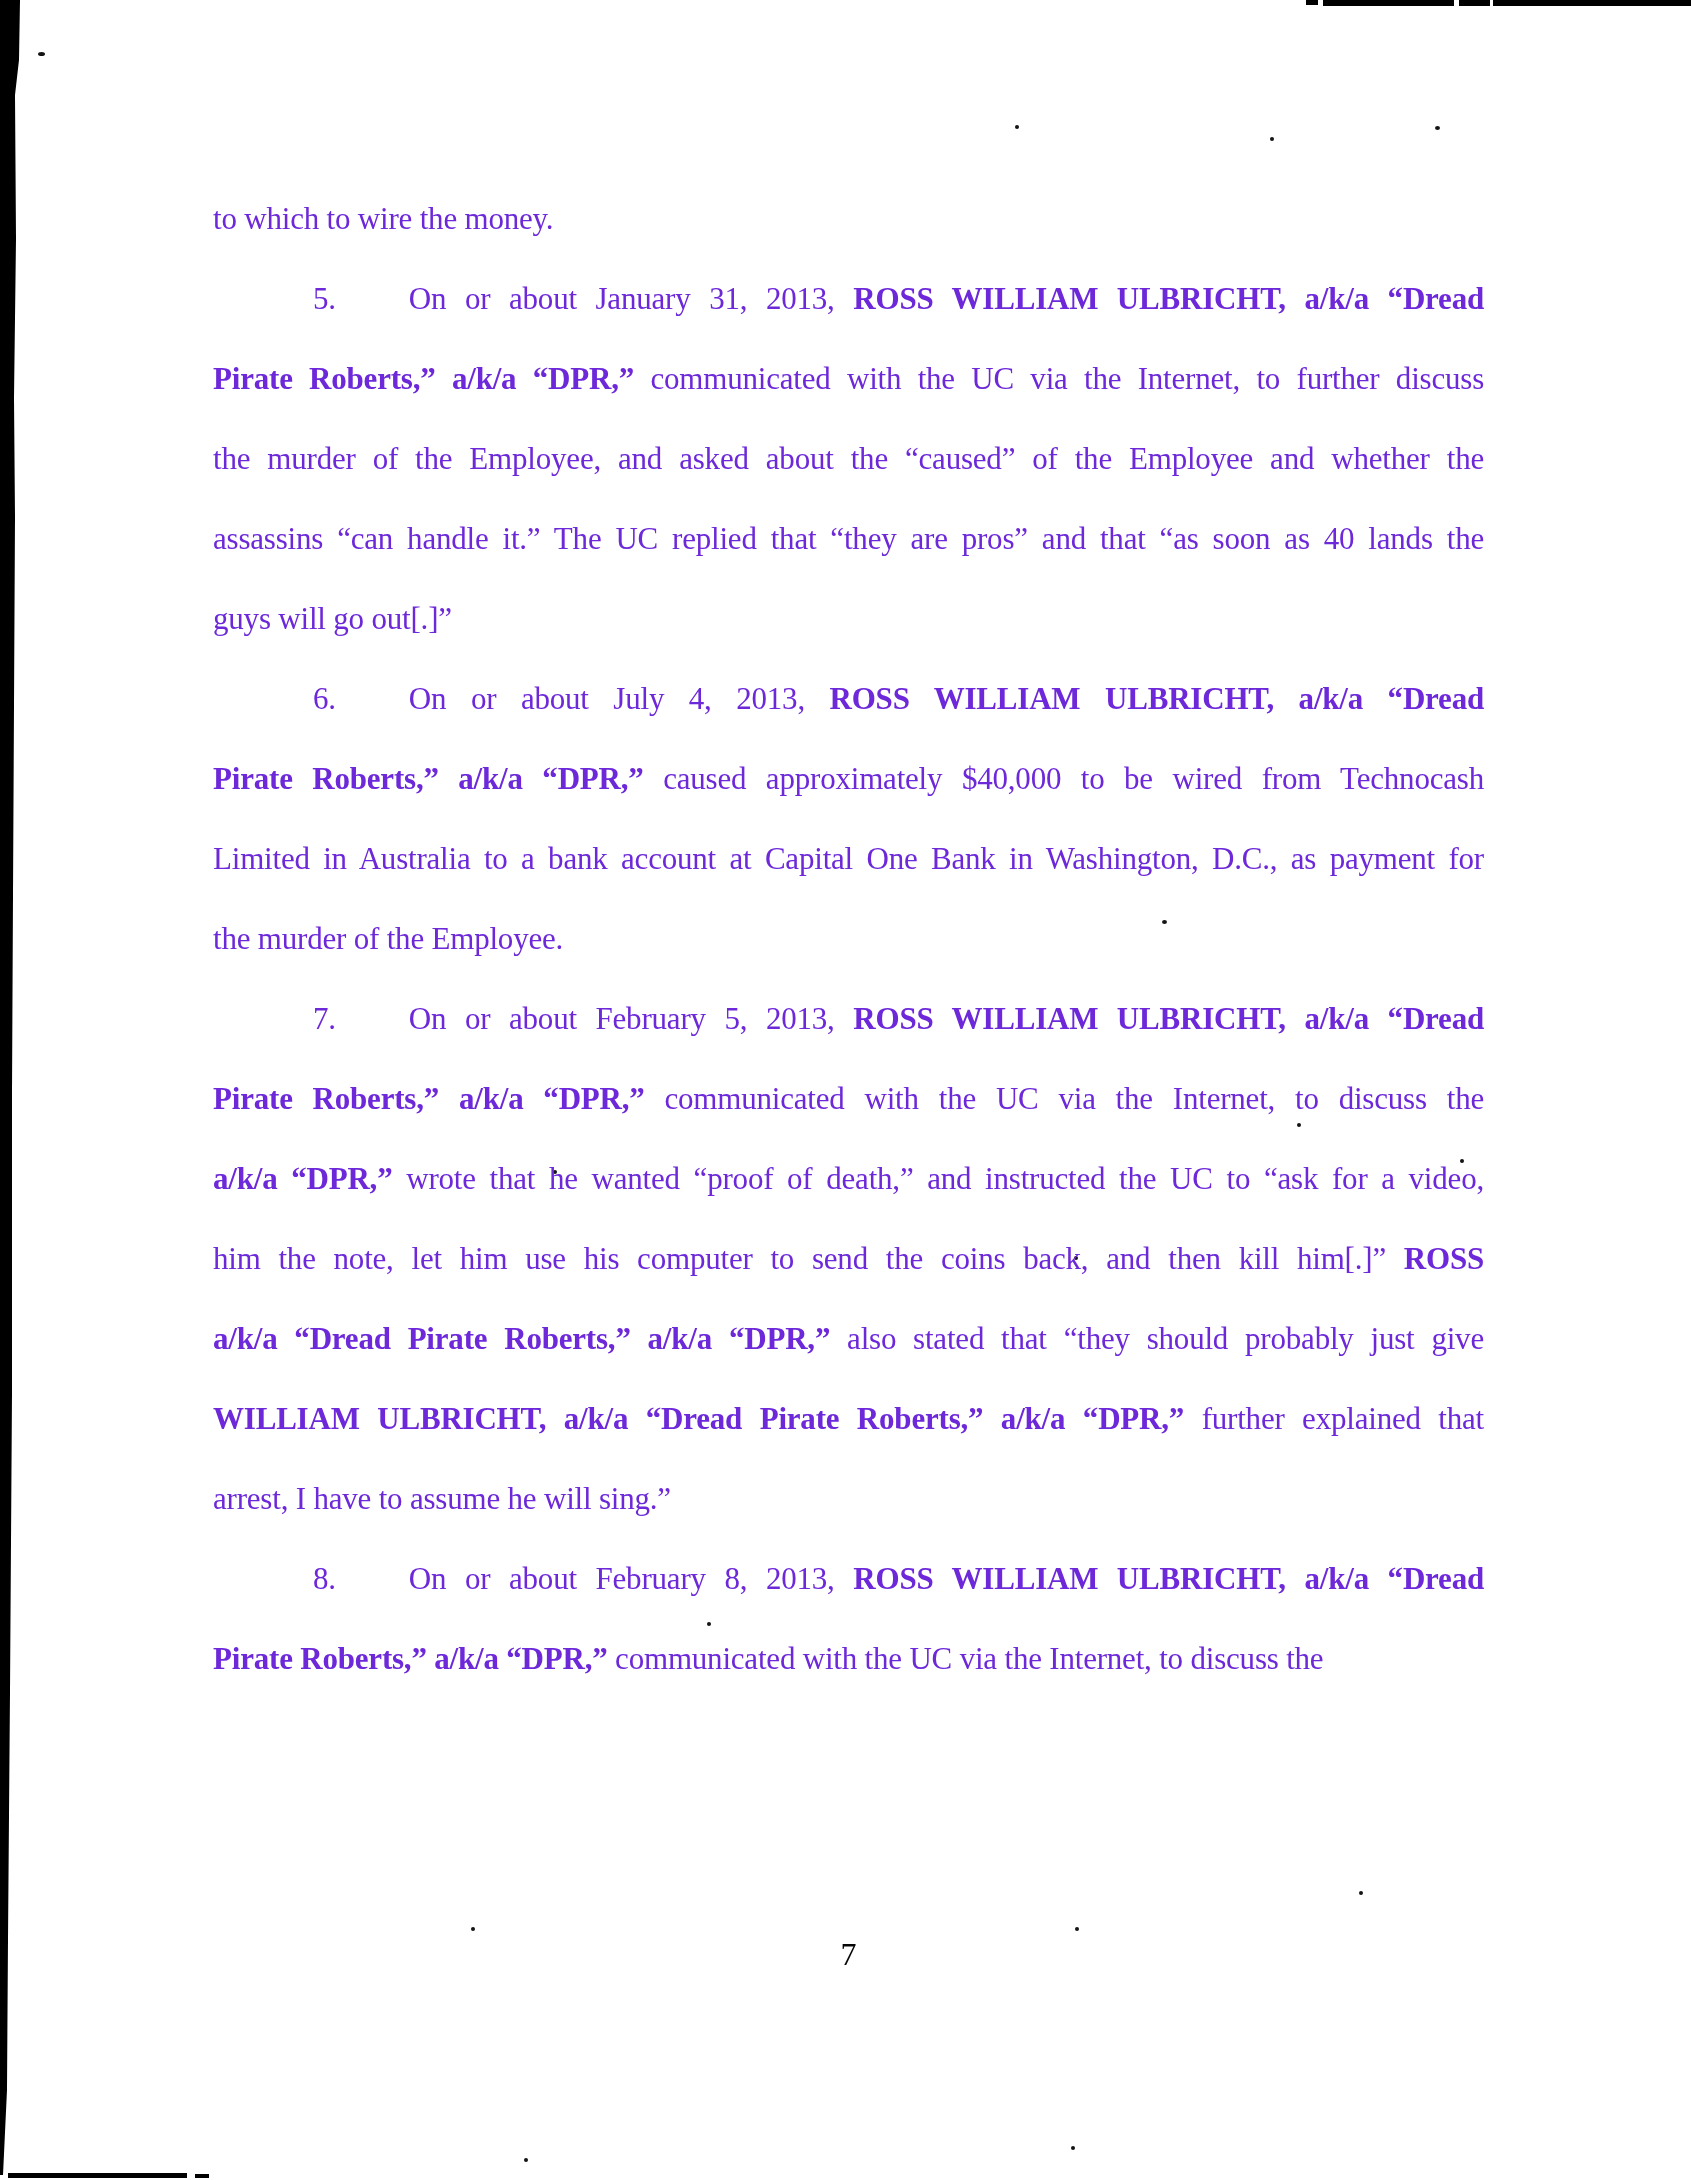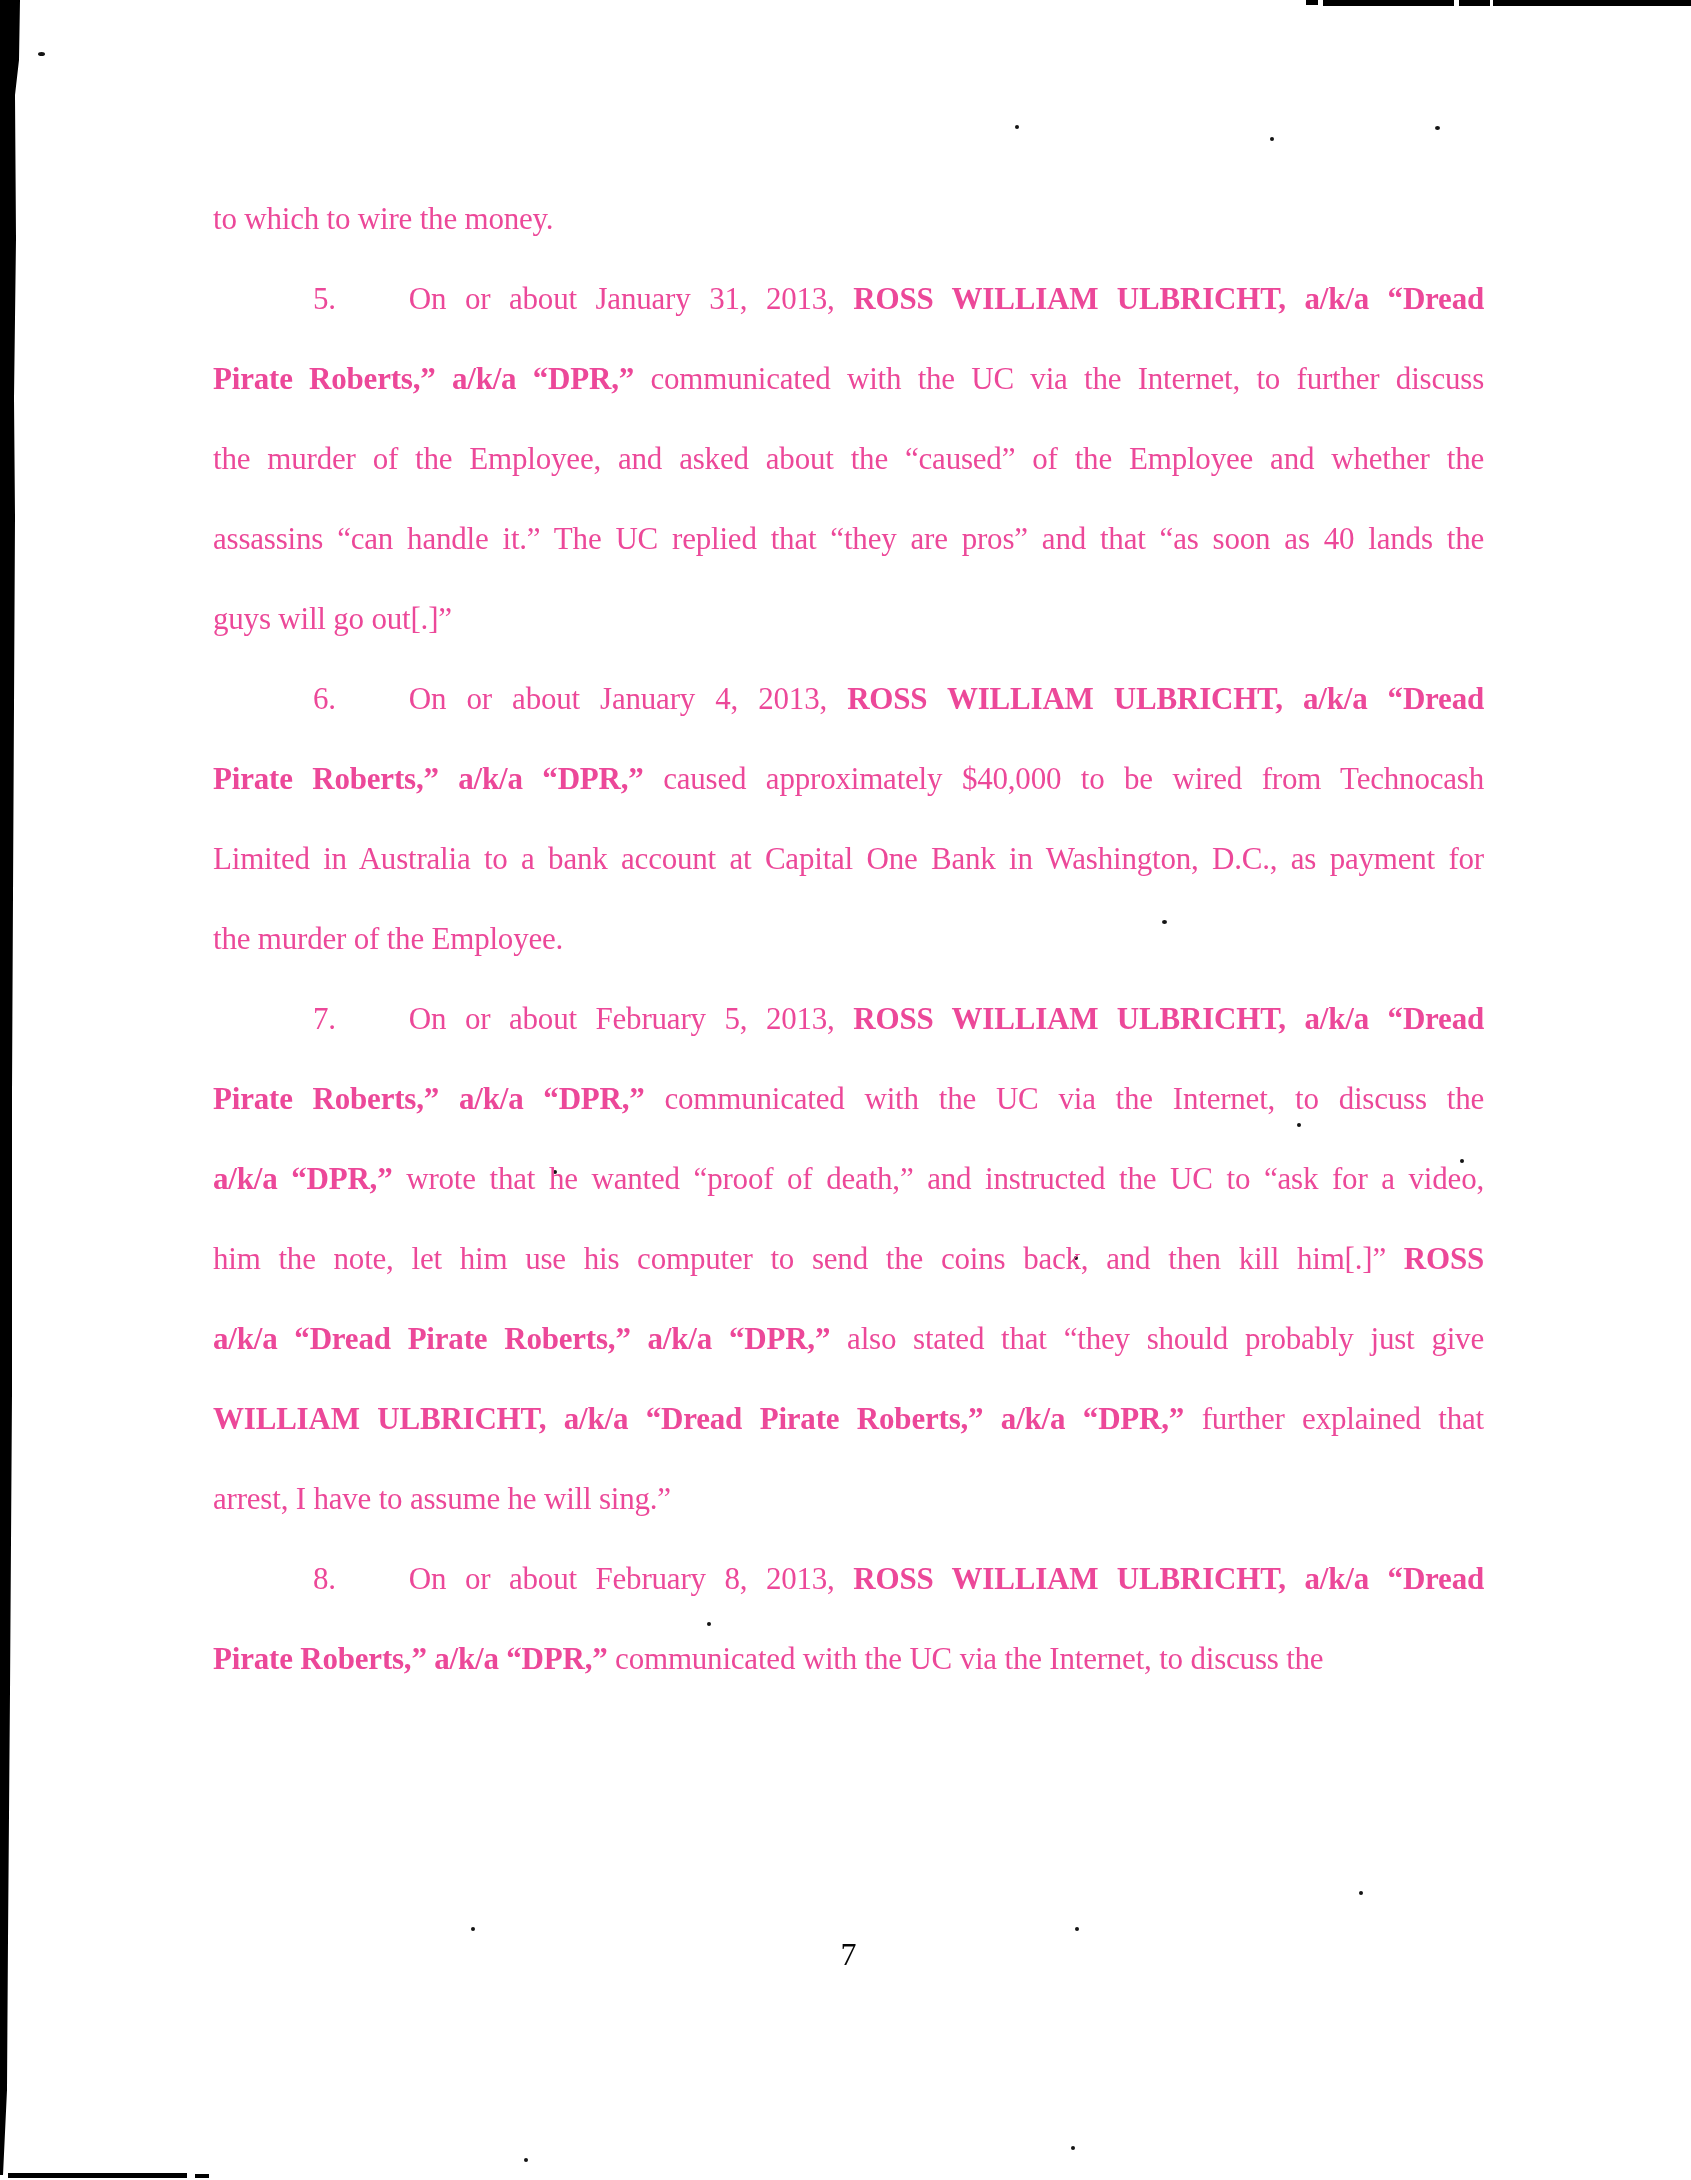--- a/index.html
+++ b/index.html
@@ -16,21 +16,21 @@
     color: #060606;
   }
   
   #text-block {
     position: absolute;
     left: 213px;
     top: 179px;
     width: 1271px;
     font-size: 31px;
     letter-spacing: -0.2px;
-    color: #ec4899;
+    color: #6d28d9;
   }
   .paragraph { margin: 0; padding: 0; }
   .line {
     height: 80px;
     line-height: 80px;
     white-space: nowrap;
     overflow: visible;
   }
   .line.just {
     text-align: justify;
@@ -114,21 +114,21 @@
         <div class="line"><span>to which to wire the money.</span></div>
       </div>
       <div class="paragraph">
         <div class="line just"><span class="num-indent"></span><span>5.</span><span class="num-tab"></span><span>On or about January 31, 2013, </span><span class="b">ROSS WILLIAM ULBRICHT, a/k/a “Dread</span></div>
         <div class="line just"><span class="b">Pirate Roberts,” a/k/a “DPR,”</span><span> communicated with the UC via the Internet, to further discuss</span></div>
         <div class="line just"><span>the murder of the Employee, and asked about the “caused” of the Employee and whether the</span></div>
         <div class="line just"><span>assassins “can handle it.” The UC replied that “they are pros” and that “as soon as 40 lands the</span></div>
         <div class="line"><span>guys will go out[.]”</span></div>
       </div>
       <div class="paragraph">
-        <div class="line just"><span class="num-indent"></span><span>6.</span><span class="num-tab"></span><span>On or about January 4, 2013, </span><span class="b">ROSS WILLIAM ULBRICHT, a/k/a “Dread</span></div>
+        <div class="line just"><span class="num-indent"></span><span>6.</span><span class="num-tab"></span><span>On or about July 4, 2013, </span><span class="b">ROSS WILLIAM ULBRICHT, a/k/a “Dread</span></div>
         <div class="line just"><span class="b">Pirate Roberts,” a/k/a “DPR,”</span><span> caused approximately $40,000 to be wired from Technocash</span></div>
         <div class="line just"><span>Limited in Australia to a bank account at Capital One Bank in Washington, D.C., as payment for</span></div>
         <div class="line"><span>the murder of the Employee.</span></div>
       </div>
       <div class="paragraph">
         <div class="line just"><span class="num-indent"></span><span>7.</span><span class="num-tab"></span><span>On or about February 5, 2013, </span><span class="b">ROSS WILLIAM ULBRICHT, a/k/a “Dread</span></div>
         <div class="line just"><span class="b">Pirate Roberts,” a/k/a “DPR,”</span><span> communicated with the UC via the Internet, to discuss the</span></div>
         <div class="line just"><span class="b">a/k/a “DPR,”</span><span>  wrote that he wanted “proof of death,” and instructed the UC to “ask for a video,</span></div>
         <div class="line just"><span>him the note, let him use his computer to send the coins back, and then kill him[.]”  </span><span class="b">ROSS</span></div>
         <div class="line just"><span class="b">a/k/a “Dread Pirate Roberts,” a/k/a “DPR,”</span><span> also stated that “they should probably just give</span></div>

